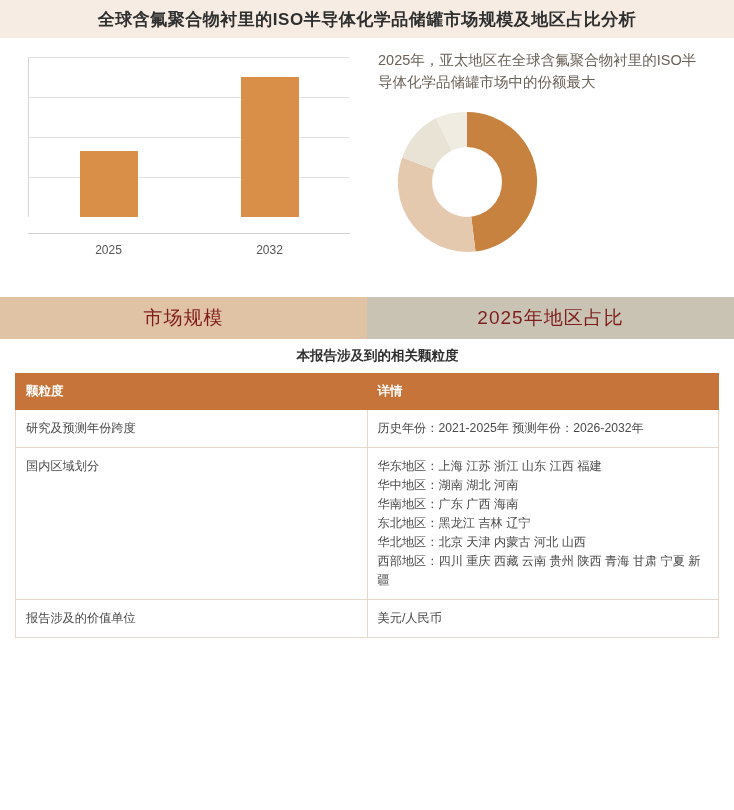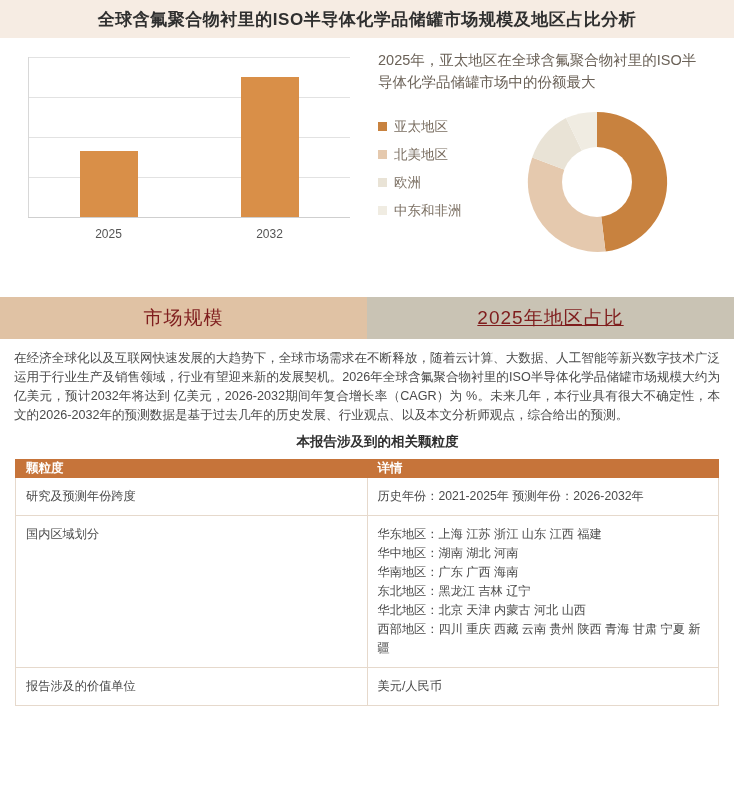--- a/index.html
+++ b/index.html
@@ -64,21 +64,21 @@
     position:absolute;left:0;right:0;height:1px;background:#e2e2e2;
   }
   .bars{
     position:absolute;left:0;right:0;bottom:0;top:0;
     display:flex;align-items:flex-end;justify-content:space-around;
   }
   .bar{
     width:58px;background:#d98f48;
   }
   .xaxis{
-    margin:0 8px 0 18px;
+    margin:16px 8px 0 18px;
     display:flex;justify-content:space-around;
     padding-top:9px;
     font-size:12px;color:#555;
     border-top:1px solid #cfcfcf;
   }
   .xaxis span{width:90px;text-align:center;}
 
   
   .donut-title{
     font-size:14.5px;line-height:22px;color:#6b6258;
@@ -101,42 +101,42 @@
     margin:-35px 0 0 -35px;background:#fff;border-radius:50%;
   }
 
   
   .tabs{display:flex;height:42px;}
   .tab{
     flex:1;display:flex;align-items:center;justify-content:center;
     font-size:19px;color:#7f1d1d;letter-spacing:1px;
   }
   .tab-1{background:#e0c2a4;}
-  .tab-2{background:#c9c3b4;text-decoration:underline;}
+  .tab-2{background:#c9c3b4;}
 
   
   .body-text{
     padding:10px 14px 0 14px;
     font-size:12.6px;line-height:19px;color:#4a4a4a;
     text-align:justify;
   }
   .sub-title{
     text-align:center;font-weight:bold;font-size:13.5px;color:#2f2f2f;
     margin:8px 0 8px 0;
     padding-left:21px;
   }
 
   
   table{
     width:704px;margin:0 15px;border-collapse:collapse;
     table-layout:fixed;
   }
   th{
     background:#c6743a;color:#ffffff;font-size:12.5px;font-weight:bold;
-    text-align:left;padding:0 10px;border:1px solid #c6743a;
+    text-align:left;padding:9px 10px;border:1px solid #c6743a;
   }
   td{
     font-size:12.2px;color:#4a4a4a;padding:9px 10px;
     border:1px solid #e6d9cc;vertical-align:top;line-height:19px;
   }
   td.cell-key{width:210px;}
   tr.alt td{background:#f7f0e8;}
   .nowrap-lines{white-space:pre-line;}
 </style>
 </head>
@@ -166,38 +166,20 @@
       </div>
       <div class="xaxis">
         <span>2025</span>
         <span>2032</span>
       </div>
     </div>
 
     <div class="panel-right">
       <div class="donut-title">2025年，亚太地区在全球含氟聚合物衬里的ISO半导体化学品储罐市场中的份额最大</div>
       <div class="donut-wrap">
-        <div class="donut-legend">
-          <div class="dl-row">
-            <span class="dl-sq" style="background:#c8823f;"></span>
-            <span class="dl-label">亚太地区</span>
-          </div>
-          <div class="dl-row">
-            <span class="dl-sq" style="background:#e5c9ae;"></span>
-            <span class="dl-label">北美地区</span>
-          </div>
-          <div class="dl-row">
-            <span class="dl-sq" style="background:#e9e3d6;"></span>
-            <span class="dl-label">欧洲</span>
-          </div>
-          <div class="dl-row">
-            <span class="dl-sq" style="background:#f0ece2;"></span>
-            <span class="dl-label">中东和非洲</span>
-          </div>
-        </div>
 
         <div class="donut">
           <svg width="150" height="150" viewBox="0 0 150 150">
 
             <path d="M75,75 L75,5 A70,70 0 0,1 83.5,144.5 Z" fill="#c8823f"></path>
 
             <path d="M75,75 L83.5,144.5 A70,70 0 0,1 10.2,50.6 Z" fill="#e5c9ae"></path>
 
             <path d="M75,75 L10.2,50.6 A70,70 0 0,1 44.0,11.1 Z" fill="#e9e3d6"></path>
 
@@ -211,21 +193,20 @@
 
   <div class="tabs">
     <div class="tab tab-1">
       <span>市场规模</span>
     </div>
     <div class="tab tab-2">
       <span>2025年地区占比</span>
     </div>
   </div>
 
-  <div class="body-text">在经济全球化以及互联网快速发展的大趋势下，全球市场需求在不断释放，随着云计算、大数据、人工智能等新兴数字技术广泛运用于行业生产及销售领域，行业有望迎来新的发展契机。2026年全球含氟聚合物衬里的ISO半导体化学品储罐市场规模大约为 亿美元，预计2032年将达到 亿美元，2026-2032期间年复合增长率（CAGR）为 %。未来几年，本行业具有很大不确定性，本文的2026-2032年的预测数据是基于过去几年的历史发展、行业观点、以及本文分析师观点，综合给出的预测。</div>
 
   <div class="sub-title">本报告涉及到的相关颗粒度</div>
 
   <table>
     <thead>
       <tr>
         <th class="cell-key">颗粒度</th>
         <th>详情</th>
       </tr>
     </thead>

